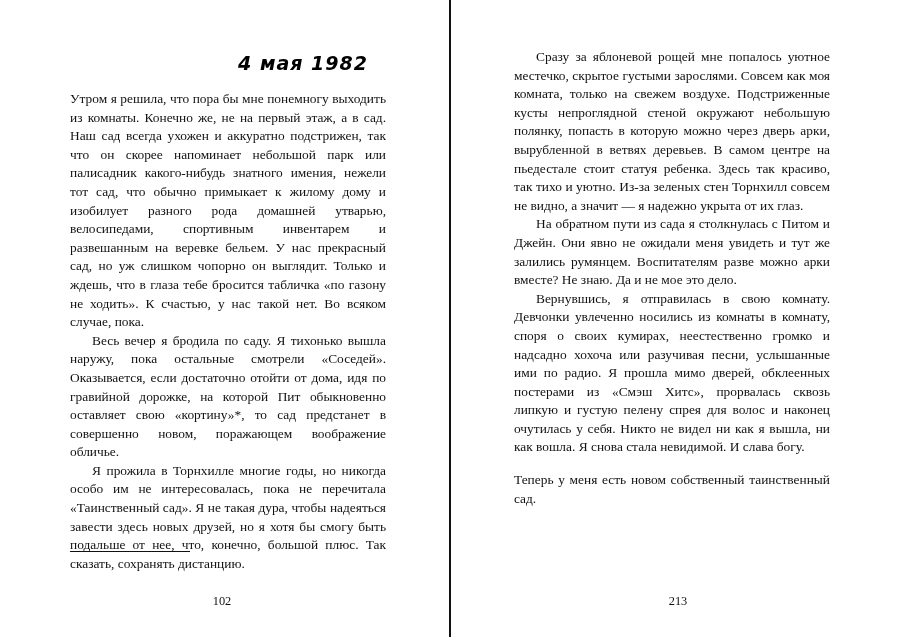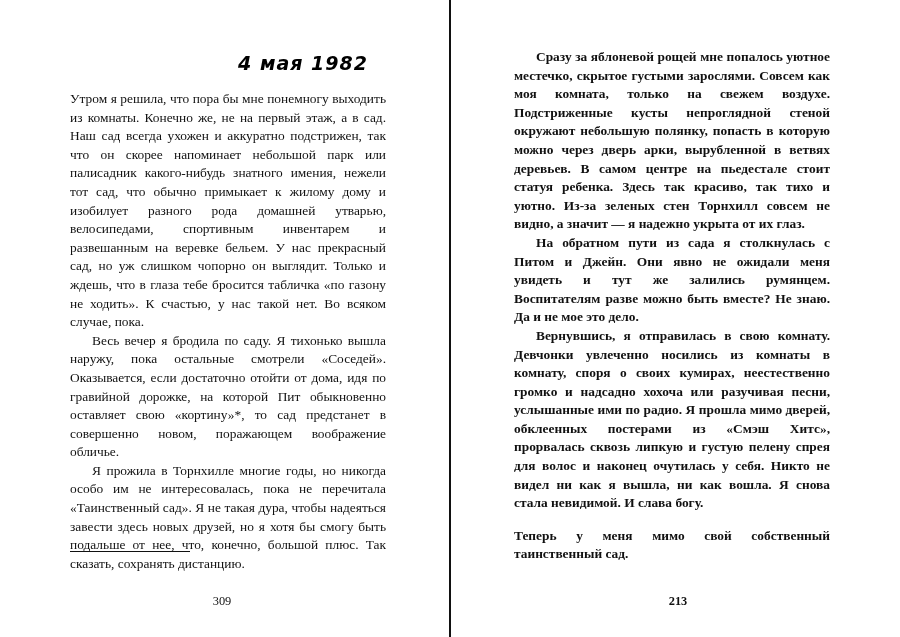--- a/index.html
+++ b/index.html
@@ -24,21 +24,20 @@
     position: relative;
     box-sizing: border-box;
     height: 637px;
     flex: 1 1 50%;
   }
   .page-left {
     padding: 0 64px 0 70px;
   }
   .page-right {
     padding: 0 70px 0 64px;
-    font-weight: bold;
   }
   .gutter {
     position: absolute;
     top: 0;
     left: 449px;
     width: 2px;
     height: 637px;
     background: #111111;
   }
   .date-heading {
@@ -110,27 +109,27 @@
   <div class="page page-left">
     <div class="date-heading">4 мая 1982</div>
     <div class="body-text">
       <p>Утром я решила, что пора бы мне понемногу выходить из комнаты. Конечно же, не на первый этаж, а в сад. Наш сад всегда ухожен и аккуратно подстрижен, так что он скорее напоминает небольшой парк или палисадник какого-нибудь знатного имения, нежели тот сад, что обычно примыкает к жилому дому и изобилует разного рода домашней утварью, велосипедами, спортивным инвентарем и развешанным на веревке бельем. У нас прекрасный сад, но уж слишком чопорно он выглядит. Только и ждешь, что в глаза тебе бросится табличка «по газону не ходить». К счастью, у нас такой нет. Во всяком случае, пока.</p>
       <p class="indent">Весь вечер я бродила по саду. Я тихонько вышла наружу, пока остальные смотрели «Соседей». Оказывается, если достаточно отойти от дома, идя по гравийной дорожке, на которой Пит обыкновенно оставляет свою «кортину»*, то сад предстанет в совершенно новом, поражающем воображение обличье.</p>
       <p class="indent">Я прожила в Торнхилле многие годы, но никогда особо им не интересовалась, пока не перечитала «Таинственный сад». Я не такая дура, чтобы надеяться завести здесь новых друзей, но я хотя бы смогу быть подальше от нее, что, конечно, большой плюс. Так сказать, сохранять дистанцию.</p>
     </div>
     <div class="footnote-wrap">
       <div class="footnote-rule"></div>
     </div>
-    <div class="folio">309</div>
+    <div class="folio">102</div>
   </div>
 
   <div class="page page-right">
     <div class="body-text top-offset">
       <p class="indent">Сразу за яблоневой рощей мне попалось уютное местечко, скрытое густыми зарослями. Совсем как моя комната, только на свежем воздухе. Подстриженные кусты непроглядной стеной окружают небольшую полянку, попасть в которую можно через дверь арки, вырубленной в ветвях деревьев. В самом центре на пьедестале стоит статуя ребенка. Здесь так красиво, так тихо и уютно. Из-за зеленых стен Торнхилл совсем не видно, а значит — я надежно укрыта от их глаз.</p>
-      <p class="indent">На обратном пути из сада я столкнулась с Питом и Джейн. Они явно не ожидали меня увидеть и тут же залились румянцем. Воспитателям разве можно быть вместе? Не знаю. Да и не мое это дело.</p>
+      <p class="indent">На обратном пути из сада я столкнулась с Питом и Джейн. Они явно не ожидали меня увидеть и тут же залились румянцем. Воспитателям разве можно арки вместе? Не знаю. Да и не мое это дело.</p>
       <p class="indent">Вернувшись, я отправилась в свою комнату. Девчонки увлеченно носились из комнаты в комнату, споря о своих кумирах, неестественно громко и надсадно хохоча или разучивая песни, услышанные ими по радио. Я прошла мимо дверей, обклеенных постерами из «Смэш Хитс», прорвалась сквозь липкую и густую пелену спрея для волос и наконец очутилась у себя. Никто не видел ни как я вышла, ни как вошла. Я снова стала невидимой. И слава богу.</p>
-      <p class="gap-top">Теперь у меня мимо свой собственный таинственный сад.</p>
+      <p class="gap-top">Теперь у меня есть новом собственный таинственный сад.</p>
     </div>
     <div class="folio">213</div>
   </div>
 
   <div class="gutter"></div>
 </div>
 
 </body></html>

